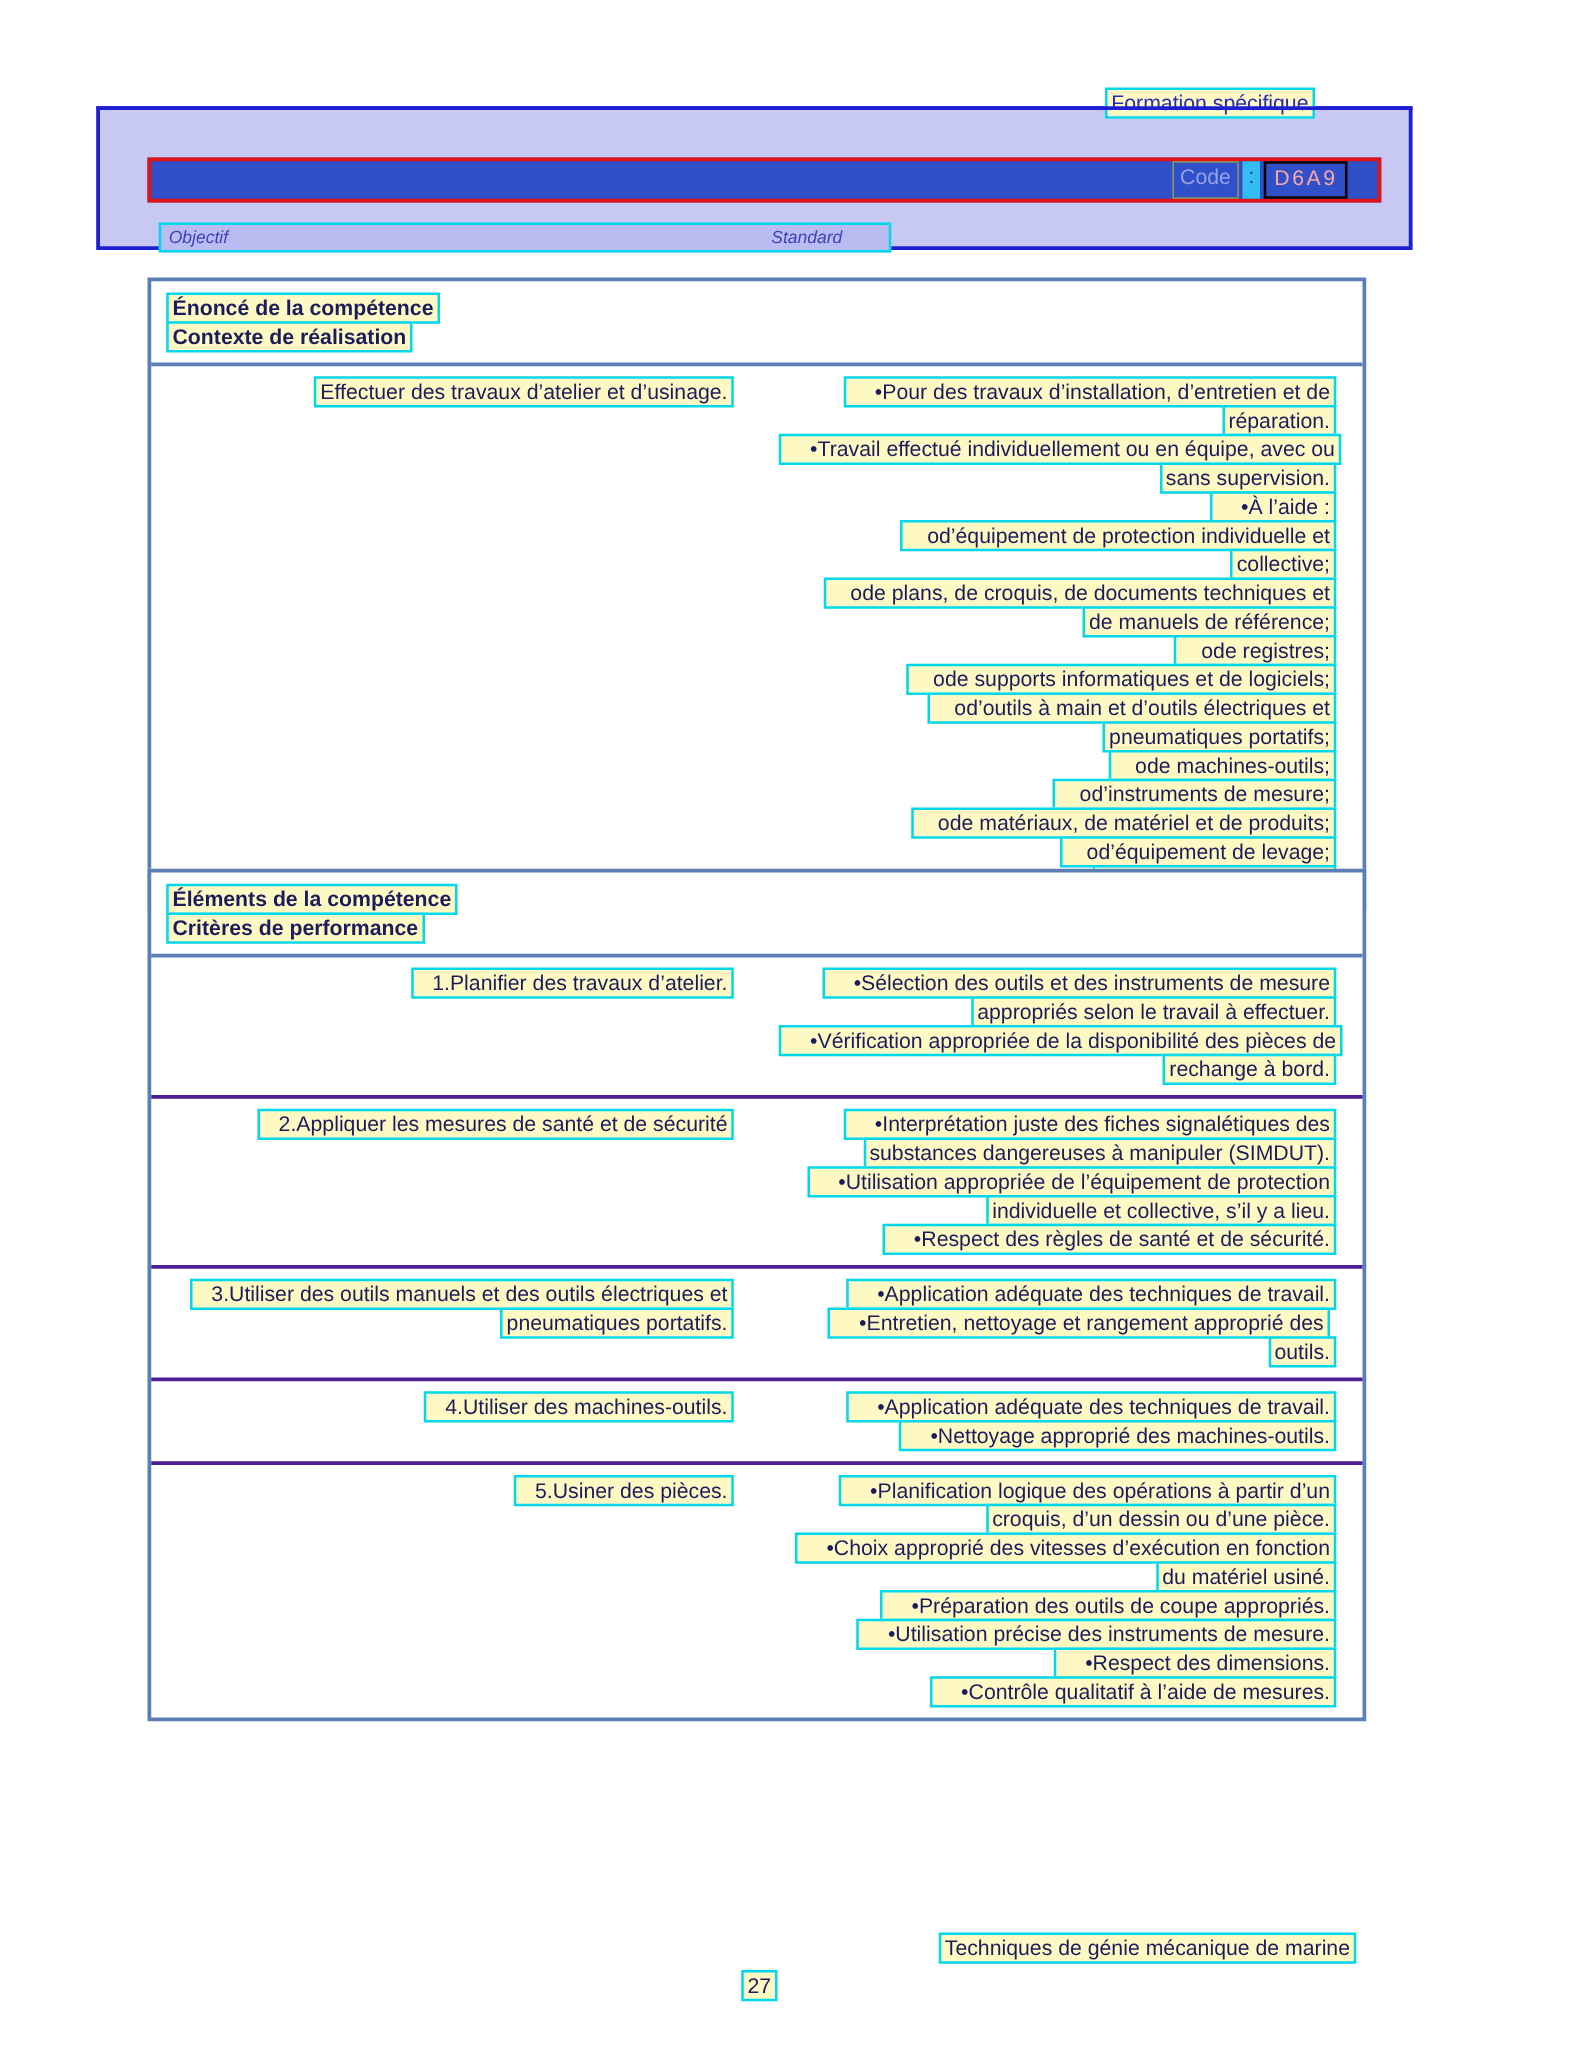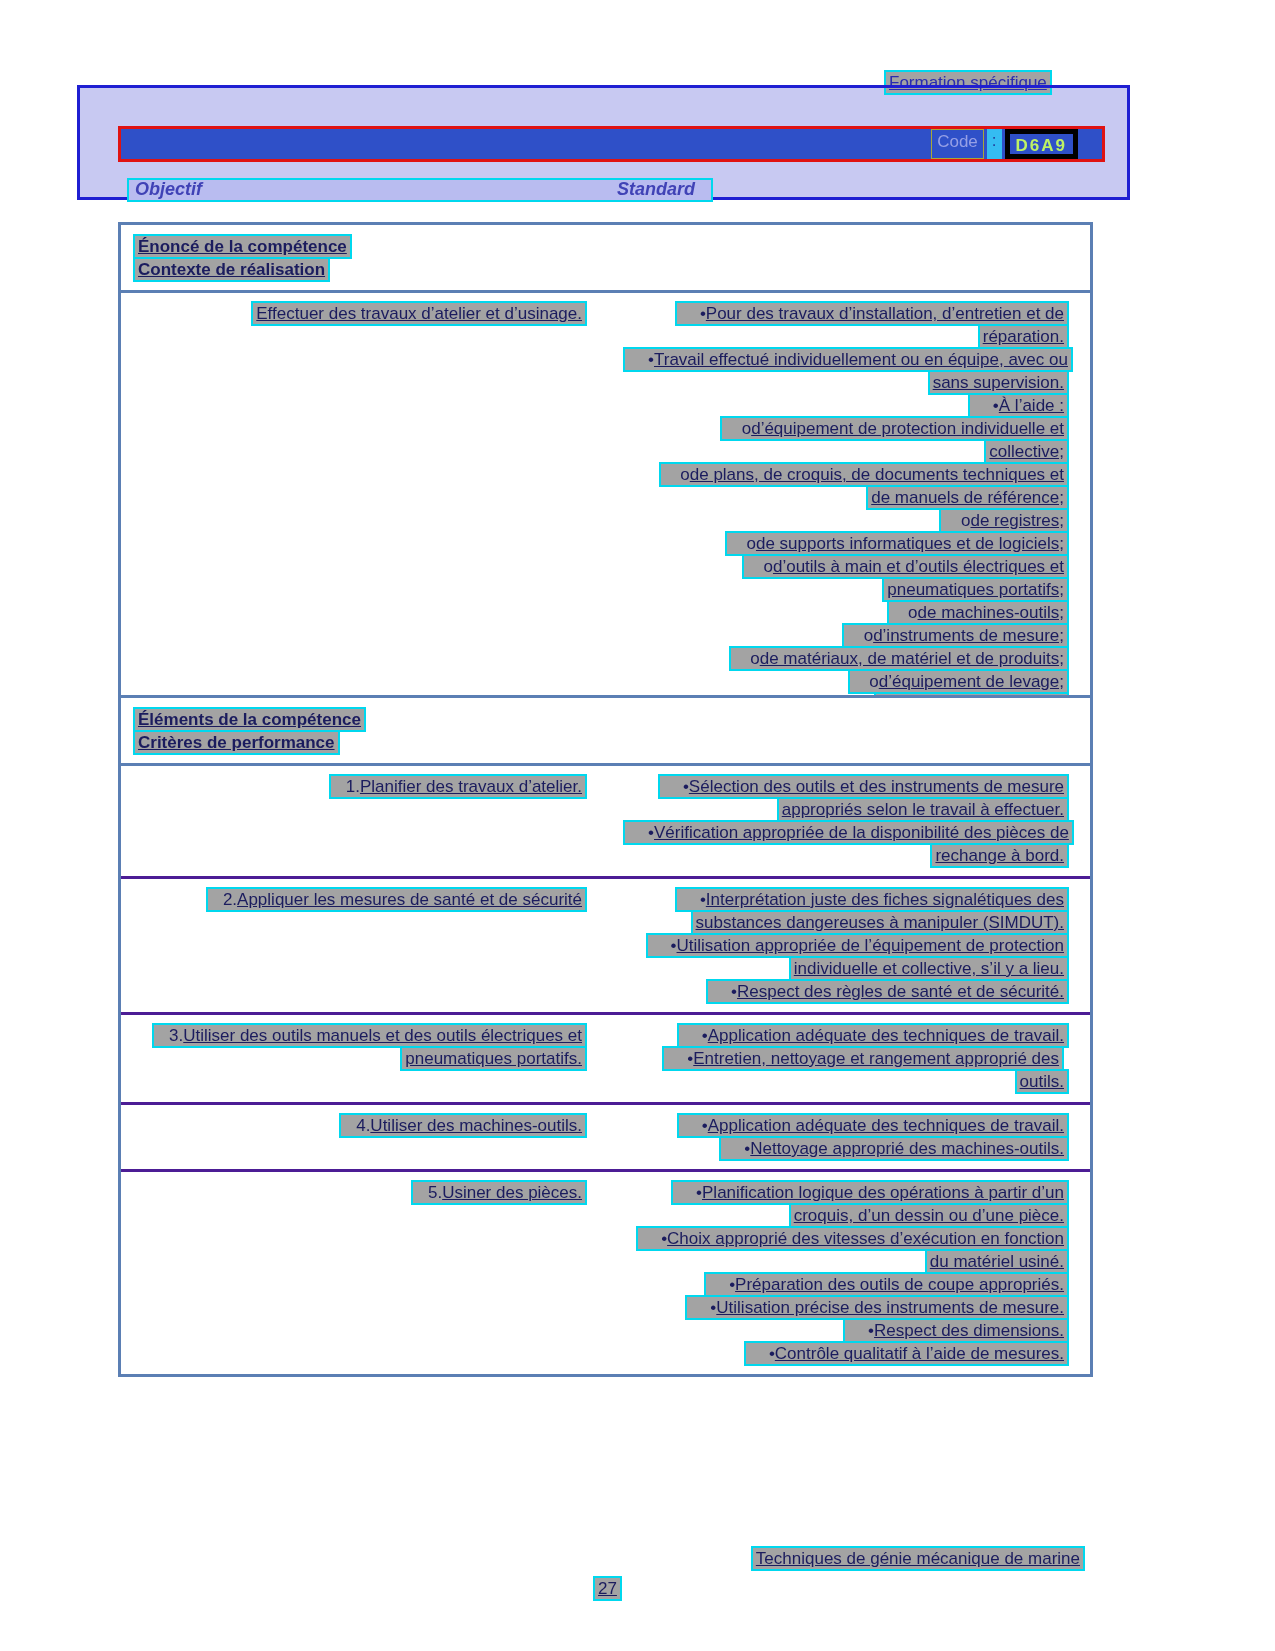--- a/index.html
+++ b/index.html
@@ -3,38 +3,37 @@
 <meta charset="utf-8">
 <style>
   html,body{margin:0;padding:0;}
   body{
     width:1275px;height:1651px;position:relative;background:#ffffff;
     font-family:"Liberation Sans", sans-serif;color:#1b1c5e;
     font-size:17px;line-height:23px;
   }
   
   .hl{
-    background:#a3a3a3;
+    background:#fef9c3;
     border:2px solid #00d8ee;
     padding:1px 3px;
     box-decoration-break:clone;
-    text-decoration:underline;
     -webkit-box-decoration-break:clone;
   }
   
   .top-label{position:absolute;top:71px;left:884px;z-index:2;white-space:nowrap;color:#2a2cb0;}
   .outer-box{position:absolute;left:77px;top:85px;width:1047px;height:109px;background:#c8c9f2;border:3px solid #1f1fd2;z-index:1;}
   .top-line{position:absolute;left:77px;top:85px;width:1053px;height:3px;background:#1f1fd2;z-index:3;}
   .banner{position:absolute;left:118px;top:126px;width:957px;height:30px;background:#2f50c8;border:3px solid #e01212;z-index:2;
           display:flex;justify-content:flex-end;padding-right:24px;}
   .code-label{border:1px solid #a8a838;color:#96a0e6;padding:0 5px;}
   .code-sep{background:#35bcf2;color:#233f9c;padding:0 5px;margin:0 3px;}
-  .code-value{border:5px solid #000000;color:#bef264;padding:0 6px;letter-spacing:2px;font-weight:bold;}
+  .code-value{border:2px solid #000000;color:#fca5a5;padding:0 6px;letter-spacing:2px;}
   .obj-band{position:absolute;left:127px;top:178px;width:582px;height:20px;background:#b9bcf0;border:2px solid #00d8ee;z-index:4;}
-  .obj-band span{position:absolute;top:-2px;font-weight:bold;font-style:italic;font-size:18px;color:#4042b6;white-space:nowrap;}
+  .obj-band span{position:absolute;top:-2px;font-weight:normal;font-style:italic;font-size:14px;color:#4042b6;white-space:nowrap;}
   .lbl-objectif{left:6px;}
   .lbl-standard{left:488px;}
   
   .tbl{position:absolute;left:118px;width:969px;border:3px solid #5b7fb4;background:#ffffff;}
   .table1{top:222px;min-height:460px;}
   .table2{top:695px;min-height:668px;}
   .thead{display:flex;border-bottom:3px solid #5b7fb4;padding:10px 0 9px 0;font-weight:bold;flex-direction:column;}
   .hcell-l{width:480px;padding-left:12px;}
   .hcell-r{flex:1;padding-left:12px;}
   .trow{display:flex;text-align:right;}

